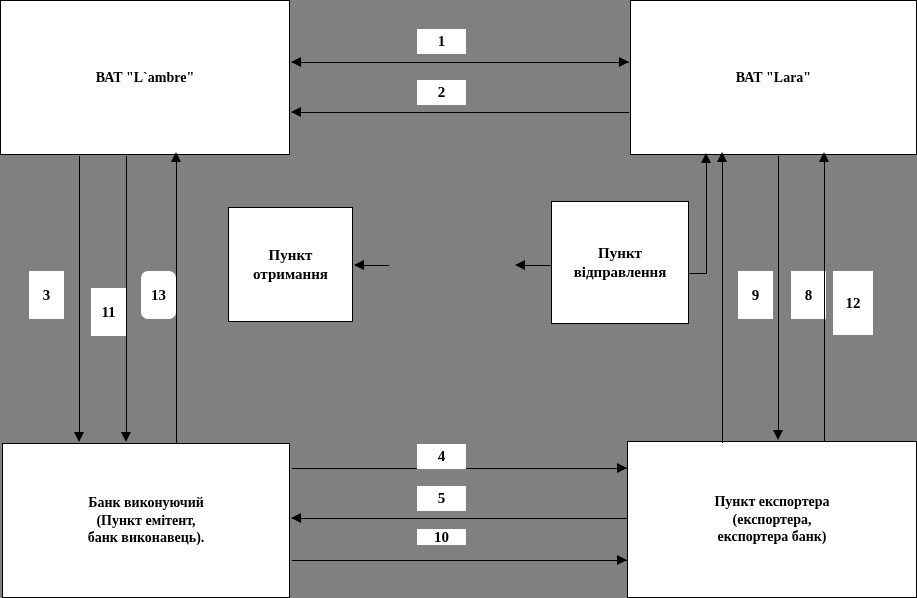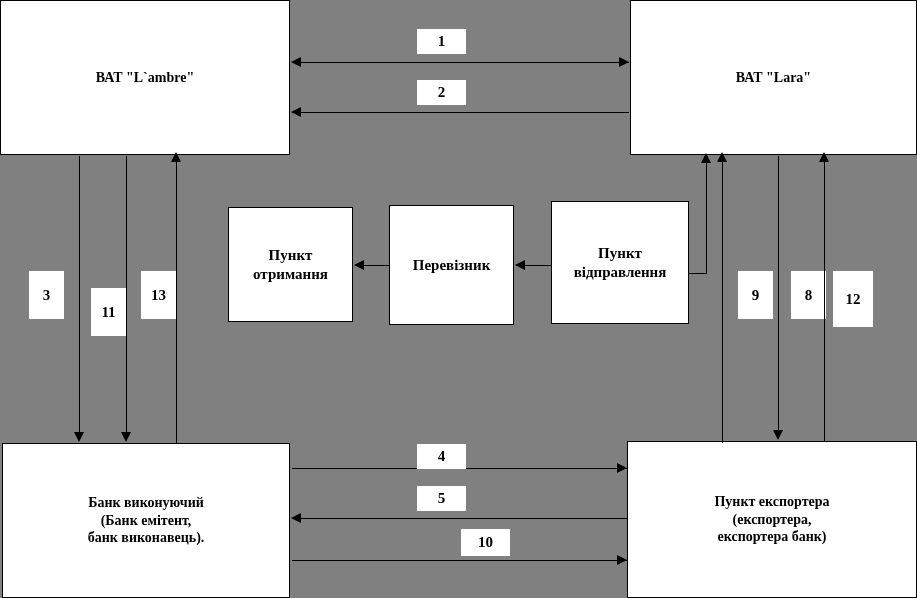--- a/index.html
+++ b/index.html
@@ -101,37 +101,32 @@
     </span>
   </div>
 
   <div class="node mid-node" style="left:228px; top:207px; width:125px; height:115px;">
     <span class="lines">
       <span>Пункт</span>
       <span>отримання</span>
     </span>
   </div>
 
-  <div class="node mid-node" style="left:389px; top:205px; width:125px; height:120px;">
-    <span class="lines">
-      <span>Перевізник</span>
-    </span>
-  </div>
 
   <div class="node mid-node" style="left:551px; top:201px; width:138px; height:123px;">
     <span class="lines">
       <span>Пункт</span>
       <span>відправлення</span>
     </span>
   </div>
 
   <div class="node corner-node" style="left:2px; top:443px; width:288px; height:155px;">
     <span class="lines">
       <span>Банк виконуючий</span>
-      <span>(Банк емітент,</span>
+      <span>(Пункт емітент,</span>
       <span>банк виконавець).</span>
     </span>
   </div>
 
   <div class="node corner-node" style="left:627px; top:441px; width:290px; height:157px;">
     <span class="lines">
       <span>Пункт експортера</span>
       <span>(експортера,</span>
       <span>експортера банк)</span>
     </span>
@@ -158,42 +153,42 @@
   <div class="vline" style="left:79px; top:156px; height:284px;"></div>
   <div class="arrow arrow-down" style="left:74px; top:432px;"></div>
   <div class="num-label" style="left:29px; top:271px; width:35px; height:48px;">3</div>
 
   <div class="vline" style="left:126px; top:156px; height:284px;"></div>
   <div class="arrow arrow-down" style="left:121px; top:432px;"></div>
   <div class="num-label" style="left:91px; top:271px; width:35px; height:48px;margin-top:17px;">11</div>
 
   <div class="vline" style="left:176px; top:160px; height:283px;"></div>
   <div class="arrow arrow-up" style="left:171px; top:152px;"></div>
-  <div class="num-label" style="left:141px; top:271px; width:35px; height:48px;">13</div>
+  <div class="num-label" style="left:141px; top:271px; width:35px; height:48px;border-radius:7px;">13</div>
 
   <div class="vline" style="left:706px; top:163px; height:0px;"></div>
   <div class="arrow arrow-up" style="left:701px; top:153px;"></div>
   <div class="num-label" style="left:738px; top:271px; width:35px; height:48px;">9</div>
 
   <div class="vline" style="left:722px; top:160px; height:283px;"></div>
   <div class="arrow arrow-up" style="left:717px; top:152px;"></div>
 
   <div class="vline" style="left:778px; top:156px; height:281px;"></div>
   <div class="arrow arrow-down" style="left:773px; top:430px;"></div>
   <div class="num-label" style="left:791px; top:271px; width:35px; height:48px;">8</div>
 
   <div class="vline" style="left:824px; top:160px; height:281px;"></div>
   <div class="arrow arrow-up" style="left:819px; top:152px;"></div>
-  <div class="num-label" style="left:833px; top:271px; width:40px; height:56px;">12</div>
+  <div class="num-label" style="left:833px; top:271px; width:40px; height:64px;">12</div>
 
   <div class="hline" style="left:292px; top:468px; width:335px;"></div>
   <div class="arrow arrow-right" style="left:617px; top:463px;"></div>
   <div class="num-label" style="left:417px; top:444px; width:49px; height:25px;">4</div>
 
   <div class="hline" style="left:292px; top:518px; width:335px;"></div>
   <div class="arrow arrow-left" style="left:291px; top:513px;"></div>
   <div class="num-label" style="left:417px; top:486px; width:49px; height:25px;">5</div>
 
   <div class="hline" style="left:292px; top:560px; width:335px;"></div>
   <div class="arrow arrow-right" style="left:617px; top:555px;"></div>
-  <div class="num-label" style="left:417px; top:529px; width:49px; height:27px;margin-left:44px;">10</div>
+  <div class="num-label" style="left:417px; top:529px; width:49px; height:16px;">10</div>
 
 </div>
 
 </body></html>

